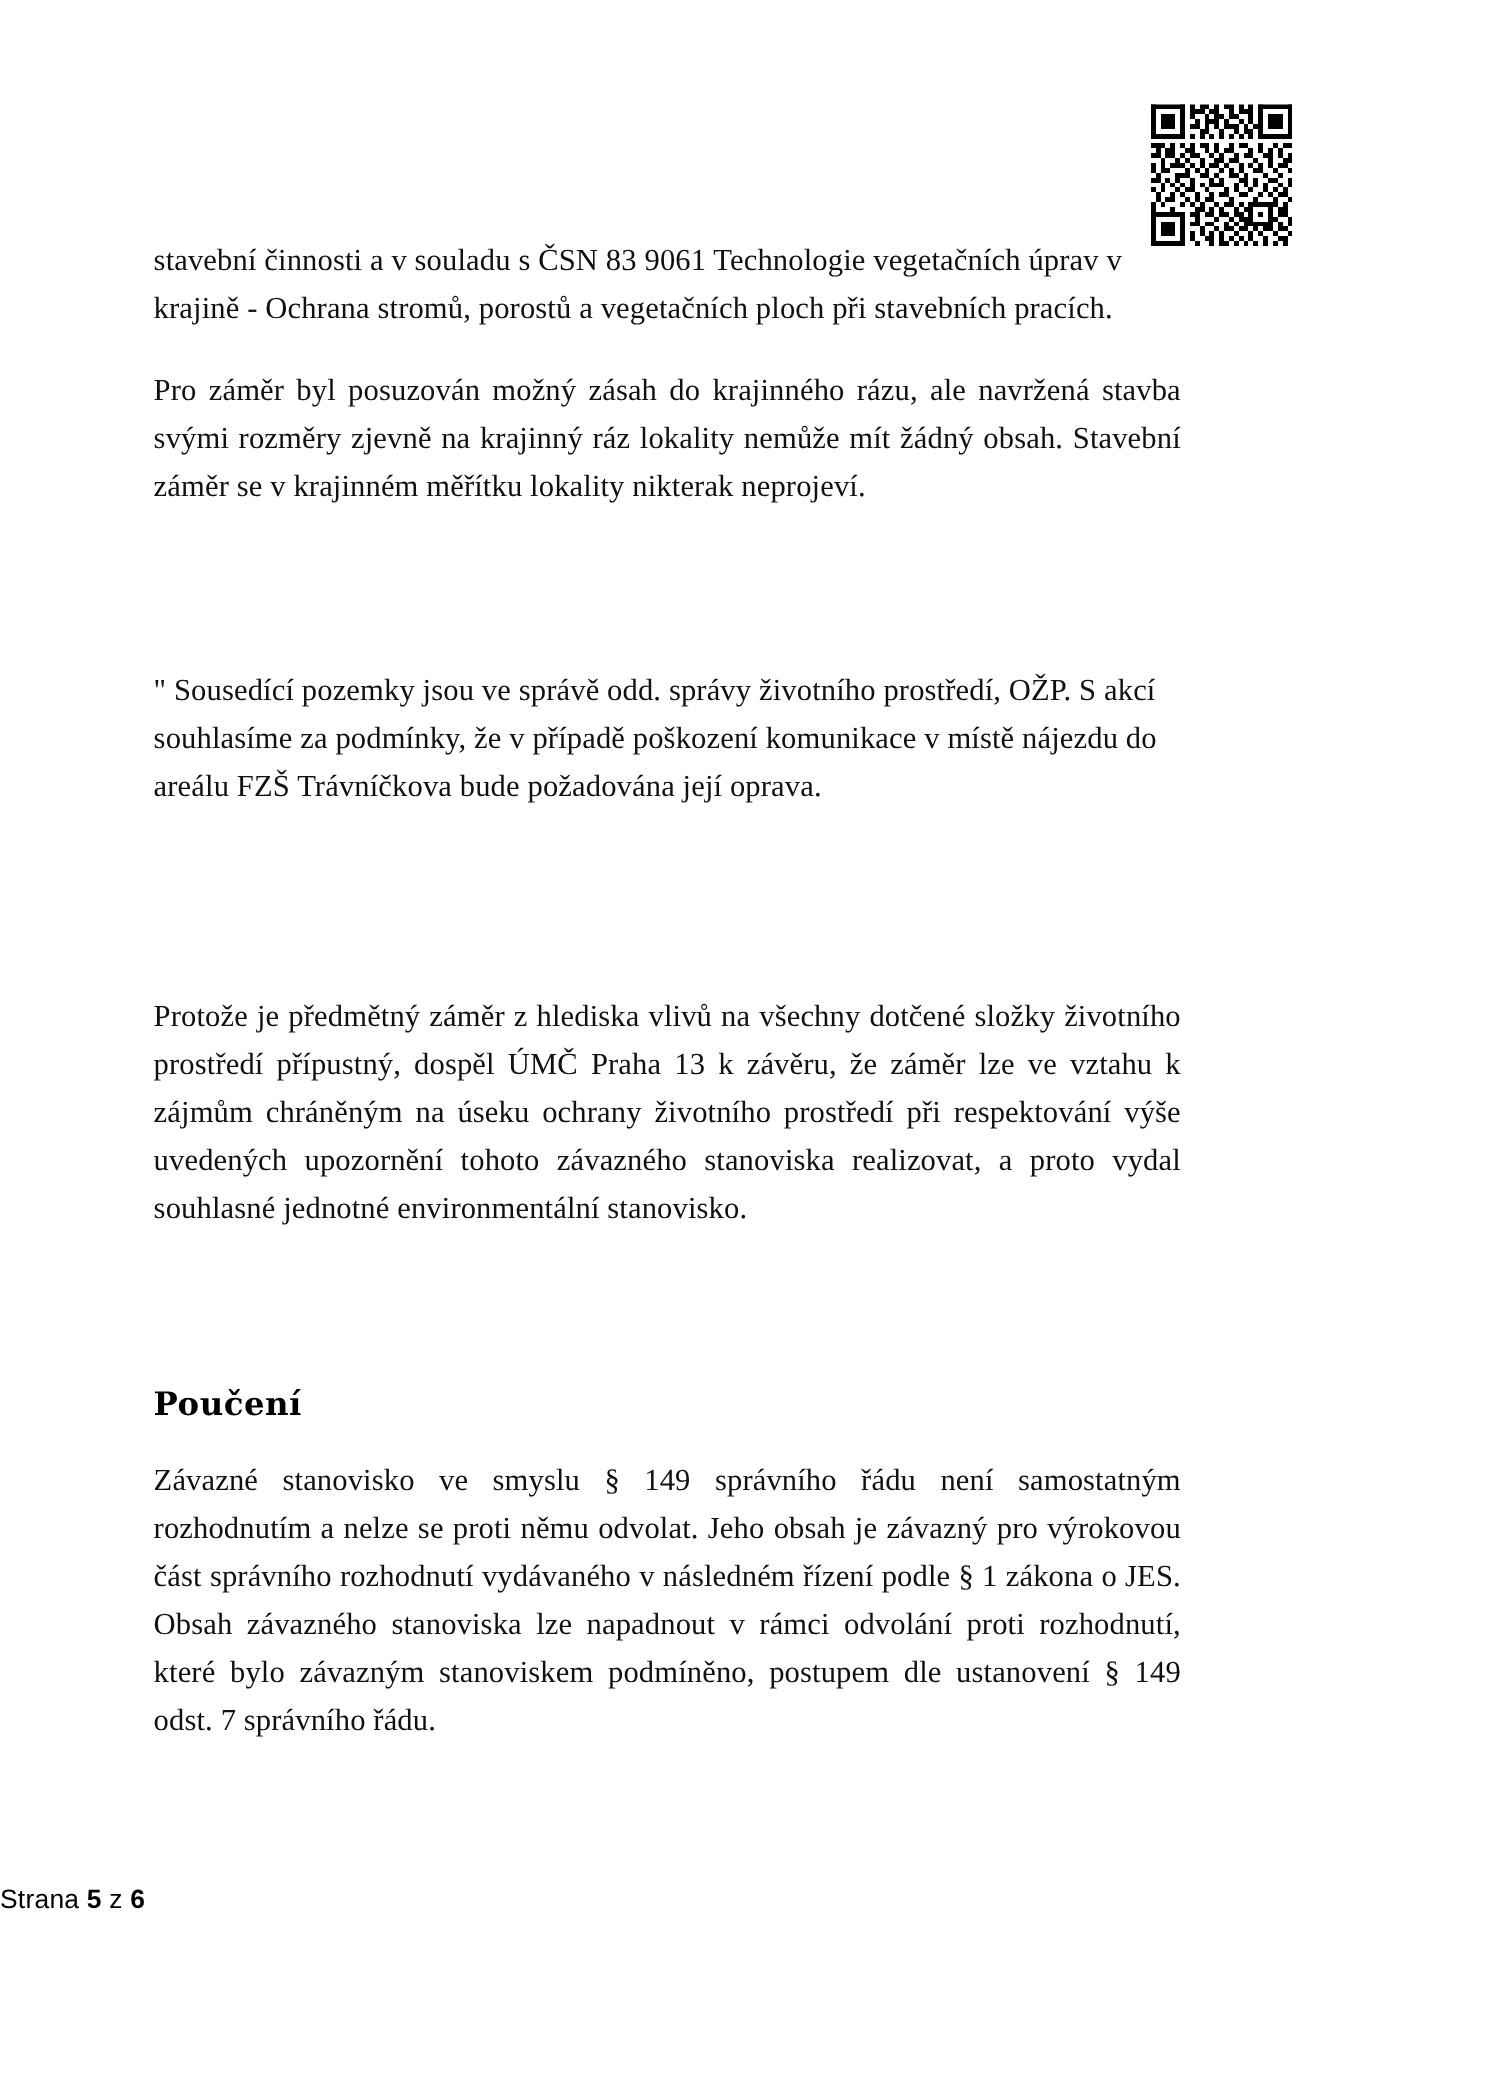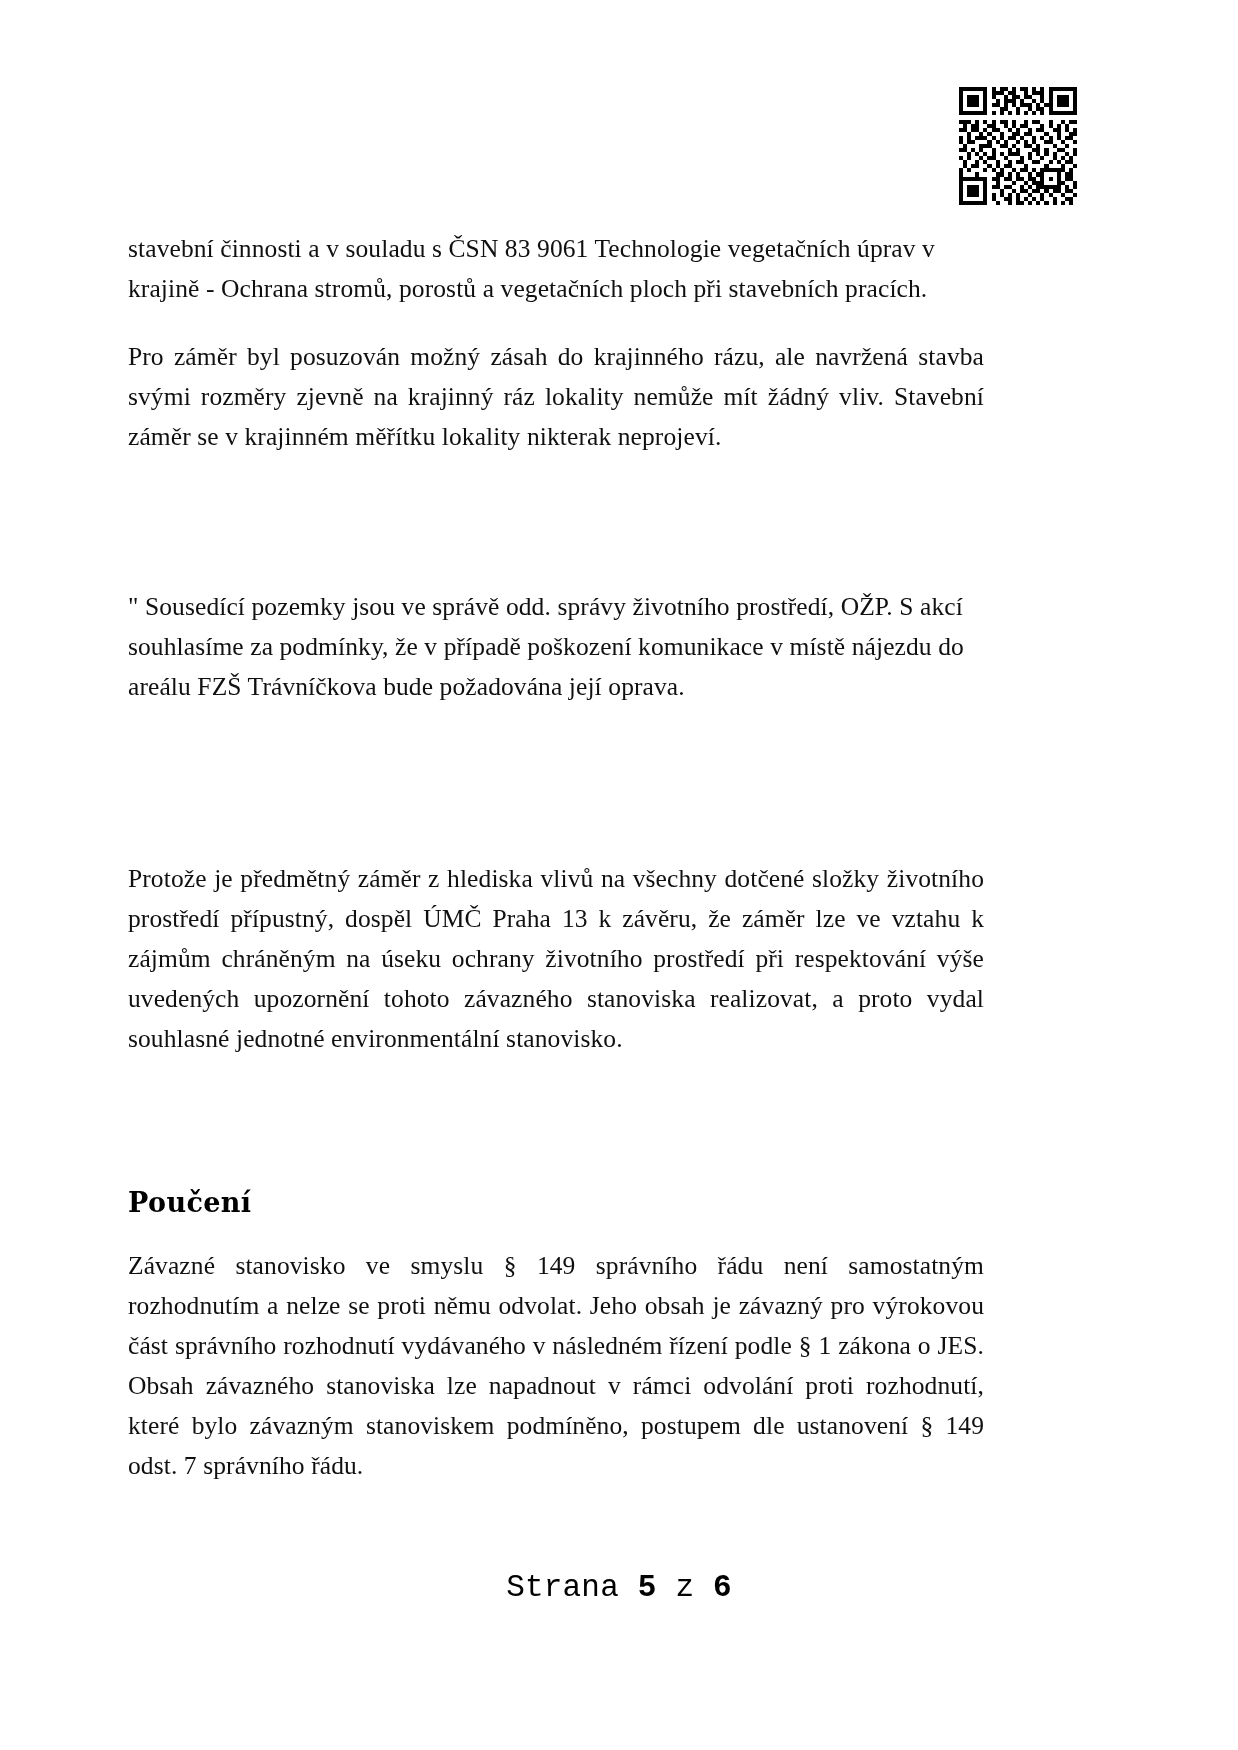--- a/index.html
+++ b/index.html
@@ -29,21 +29,21 @@
     top: 87px;
     width: 118px;
     height: 118px;
   }
   .qr-wrap svg { display: block; width: 100%; height: 100%; }
 
   
   .content {
     position: absolute;
     left: 128px;
-    top: 229px;
+    top: 197px;
     width: 856px;
   }
 
   .para {
     font-size: 25.5px;
     line-height: 40px;
     text-align: justify;
     text-justify: inter-word;
     margin: 0;
     color: #101010;
@@ -63,23 +63,23 @@
     text-align: left;
     margin: 0;
     letter-spacing: 0.4px;
   }
 
   .footer {
     position: absolute;
     left: 0;
     right: 0;
     top: 1570px;
-    text-align: center;
-    font-family: Liberation Mono, monospace;
-    font-size: 31px;
+    text-align: left;
+    font-family: Liberation Sans, sans-serif;
+    font-size: 22px;
     letter-spacing: 0.2px;
   }
   .footer .pg { font-weight: bold; }
 </style>
 </head>
 <body>
 
 <div class="page">
 
   <div class="qr-wrap">
@@ -321,21 +321,21 @@
       </g>
     </svg>
   </div>
 
   <div class="content">
 
     <p class="para ragged">stavební činnosti a v souladu s ČSN 83 9061 Technologie vegetačních úprav v krajině - Ochrana stromů, porostů a vegetačních ploch při stavebních pracích.</p>
 
     <div class="gap-sm"></div>
 
-    <p class="para">Pro záměr byl posuzován možný zásah do krajinného rázu, ale navržená stavba svými rozměry zjevně na krajinný ráz lokality nemůže mít žádný vliv. Stavební záměr se v krajinném měřítku lokality nikterak neprojeví.</p>
+    <p class="para">Pro záměr byl posuzován možný zásah do krajinného rázu, ale navržená stavba svými rozměry zjevně na krajinný ráz lokality nemůže mít žádný obsah. Stavební záměr se v krajinném měřítku lokality nikterak neprojeví.</p>
 
     <div class="gap-md"></div>
 
     <p class="para ragged">" Sousedící pozemky jsou ve správě odd. správy životního prostředí, OŽP. S akcí souhlasíme za podmínky, že v případě poškození komunikace v místě nájezdu do areálu FZŠ Trávníčkova bude požadována její oprava.</p>
 
     <div class="gap-lg"></div>
 
     <p class="para">Protože je předmětný záměr z hlediska vlivů na všechny dotčené složky životního prostředí přípustný, dospěl ÚMČ Praha 13 k závěru, že záměr lze ve vztahu k zájmům chráněným na úseku ochrany životního prostředí při respektování výše uvedených upozornění tohoto závazného stanoviska realizovat, a proto vydal souhlasné jednotné environmentální stanovisko.</p>
 
     <div class="gap-xl"></div>

